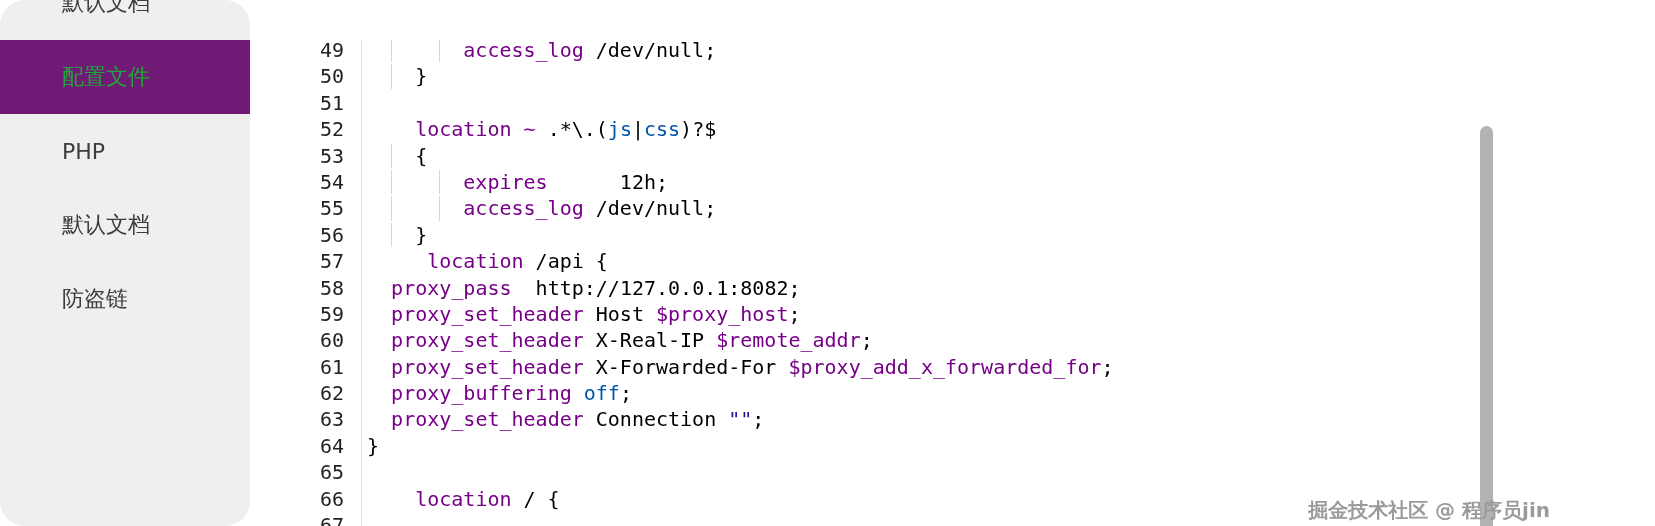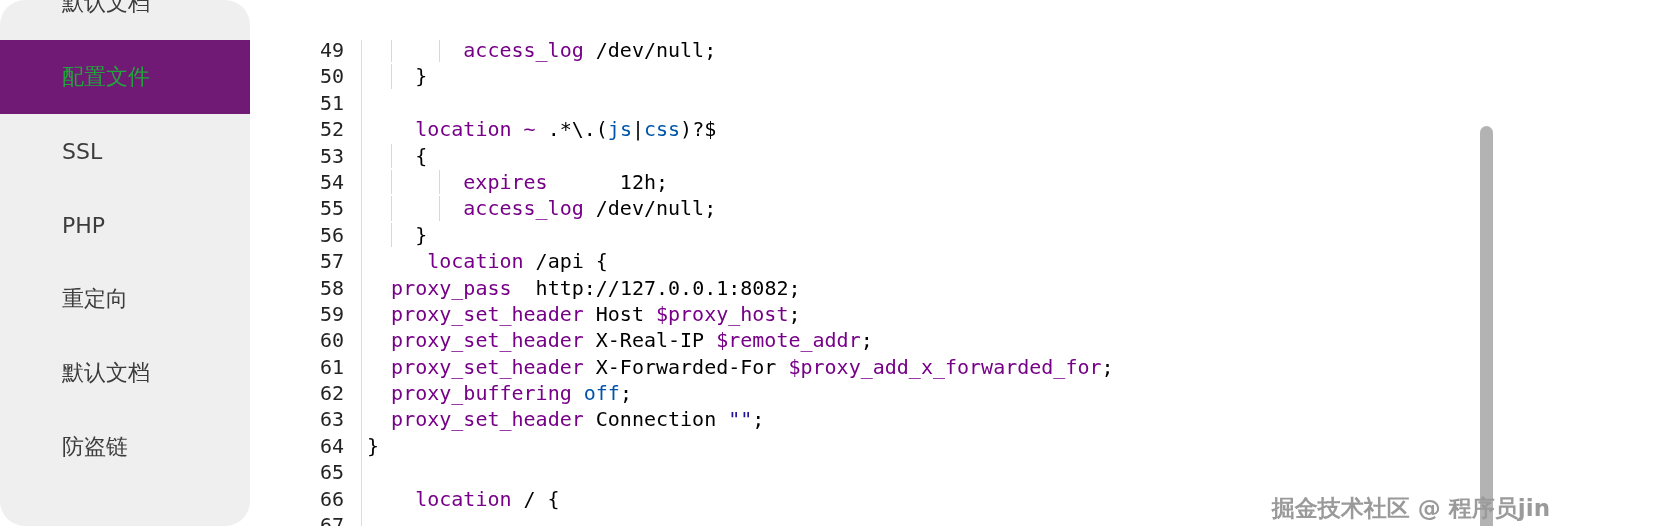--- a/index.html
+++ b/index.html
@@ -81,48 +81,42 @@
     width:13px; height:440px;
     background:#b3b3b3;
     border-radius:7px;
     cursor:pointer;
   }
 
   
   .watermark {
     position:absolute;
     right:105px; bottom:42px;
-    font-size:23px;
+    font-size:20px;
     font-weight:700;
     color:var(--watermark);
     z-index:5;
     white-space:nowrap;
   }
 </style>
 </head>
 <body>
 
 <div class="app">
 
   <aside class="sidebar">
     <div class="side-list" id="side-list">
         <div class="side-item">
     <span class="side-label">默认文档</span>
   </div>
         <div class="side-item active">
     <span class="side-label">配置文件</span>
   </div>
         <div class="side-item">
-    <span class="side-label">SSL</span>
-  </div>
-        <div class="side-item">
     <span class="side-label">PHP</span>
-  </div>
-        <div class="side-item">
-    <span class="side-label">重定向</span>
   </div>
         <div class="side-item">
     <span class="side-label">默认文档</span>
   </div>
         <div class="side-item">
     <span class="side-label">防盗链</span>
   </div>
       </div>
   </aside>
 

